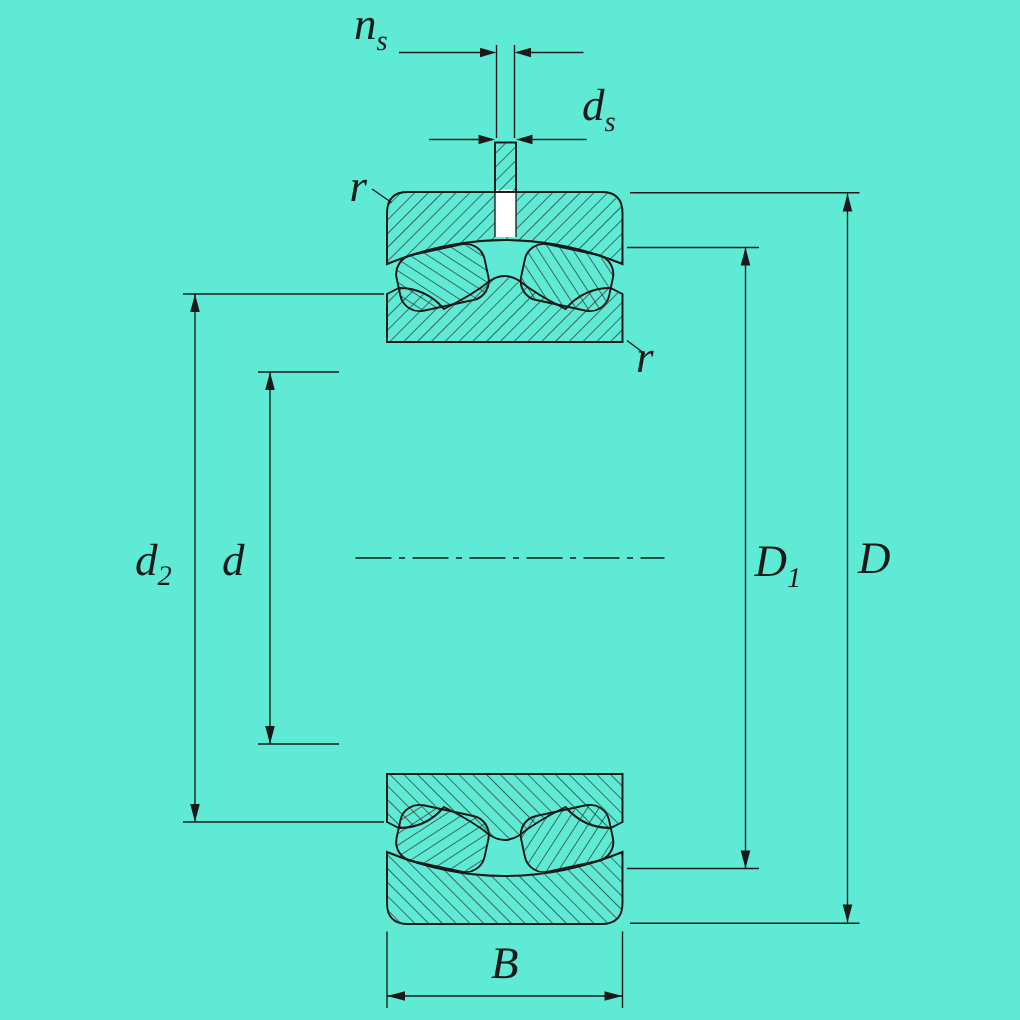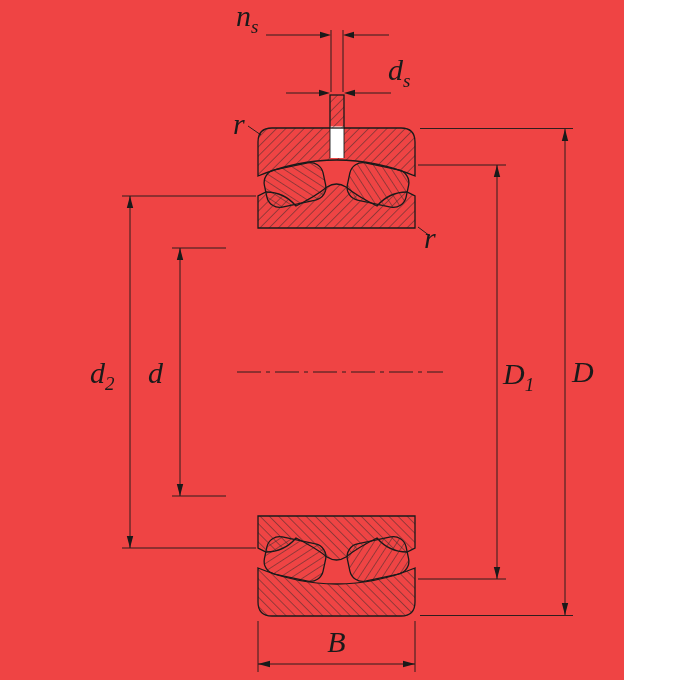--- a/index.html
+++ b/index.html
@@ -1,16 +1,16 @@
 <!DOCTYPE html>
 <html><head>
 <meta charset="utf-8">
 <style>
   html,body{margin:0;padding:0;background:#ffffff;}
-  .stage{width:624px;height:680px;background:#ef4444;position:relative;overflow:hidden;}
+  .stage{width:680px;height:680px;background:#5eead4;position:relative;overflow:hidden;}
   svg{display:block;}
   .dim{font:italic 30px "Liberation Serif", serif;fill:#1a1a1a;}
   .sub{font:italic 19px "Liberation Serif", serif;}
   .ring{stroke:#1a1a1a;stroke-width:1.3;}
   .thin{stroke:#1a1a1a;stroke-width:0.9;fill:none;}
   .cl{stroke:#1a1a1a;stroke-width:0.9;stroke-dasharray:24 5 4 5;fill:none;}
   .arrow{fill:#1a1a1a;stroke:none;}
 </style>
 </head>
 <body>

